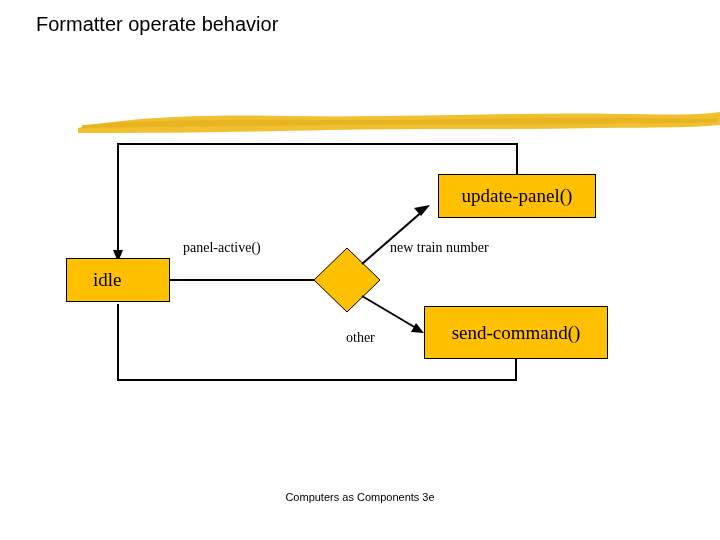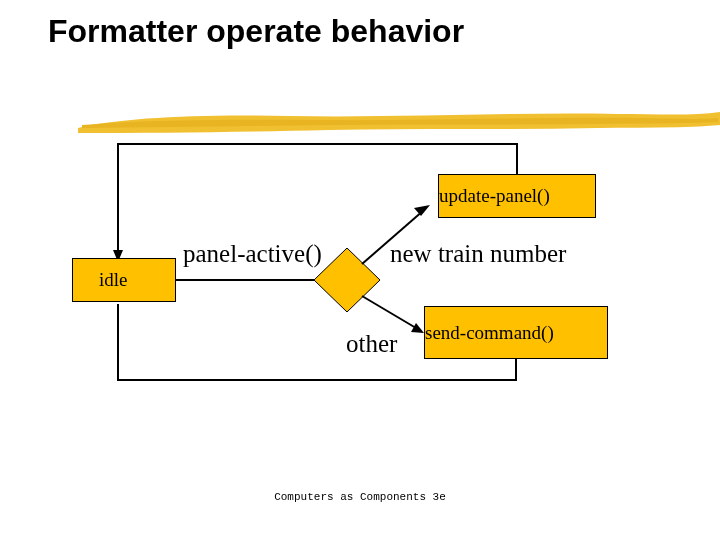--- a/index.html
+++ b/index.html
@@ -16,26 +16,26 @@
   }
   #slide {
     position: absolute;
     left: 0; top: 0;
     width: 720px;
     height: 540px;
   }
   
   .title {
     position: absolute;
-    left: 48px;
+    left: 36px;
     top: 12px;
     width: 640px;
     font-family: "Liberation Sans", sans-serif;
-    font-weight: bold;
-    font-size: 32px;
+    font-weight: normal;
+    font-size: 20px;
     line-height: 1.22;
     color: #000000;
     letter-spacing: 0px;
   }
   
   .brush {
     position: absolute;
     left: 78px;
     top: 108px;
     width: 642px;
@@ -56,64 +56,64 @@
     width: 720px;
     height: 280px;
   }
   .node {
     position: absolute;
     background: #FFC000;
     border: 1px solid #000000;
     box-sizing: border-box;
     display: flex;
     align-items: center;
+    justify-content: center;
     font-family: "Liberation Serif", serif;
     font-size: 19px;
     color: #000000;
     white-space: nowrap;
   }
   .node.idle {
     left: 66px;
     top: 128px;
     width: 104px;
     height: 44px;
     justify-content: flex-start;
     padding-left: 26px;
-    margin-left: 6px;
   }
   .node.update-panel {
     left: 438px;
     top: 44px;
     width: 158px;
     height: 44px;
   }
   .node.send-command {
     left: 424px;
     top: 176px;
     width: 184px;
     height: 53px;
   }
   .edge-label {
     position: absolute;
     font-family: "Liberation Serif", serif;
-    font-size: 25px;
+    font-size: 14px;
     color: #000000;
     white-space: nowrap;
   }
   .lbl-panel-active { left: 183px; top: 110px; }
   .lbl-new-train    { left: 390px; top: 110px; }
   .lbl-other        { left: 346px; top: 200px; }
   
   .footer {
     position: absolute;
     left: 0;
     top: 490px;
     width: 720px;
     text-align: center;
-    font-family: Liberation Mono, monospace;
+    font-family: Liberation Sans, sans-serif;
     font-size: 11px;
     line-height: 1.35;
     color: #000000;
   }
 </style>
 </head>
 <body>
 
 <div id="slide">
 

